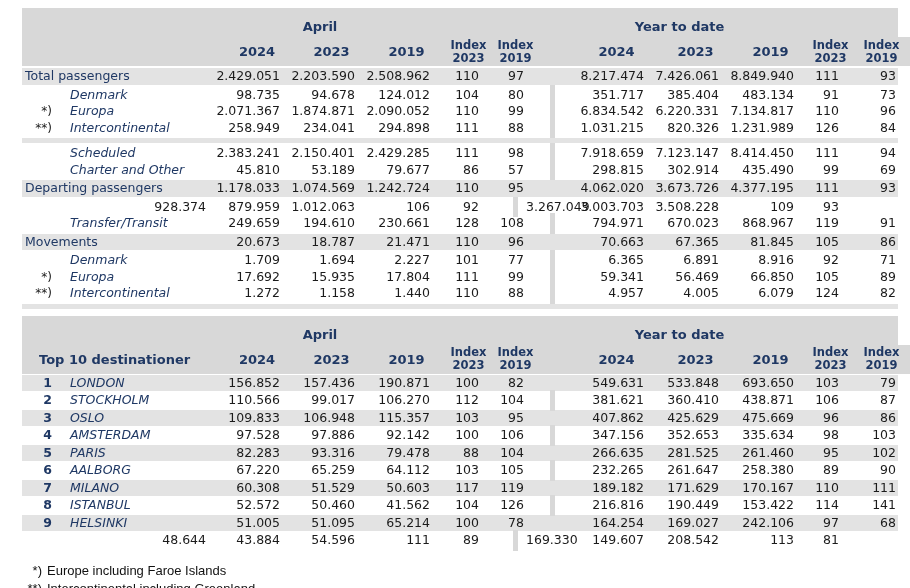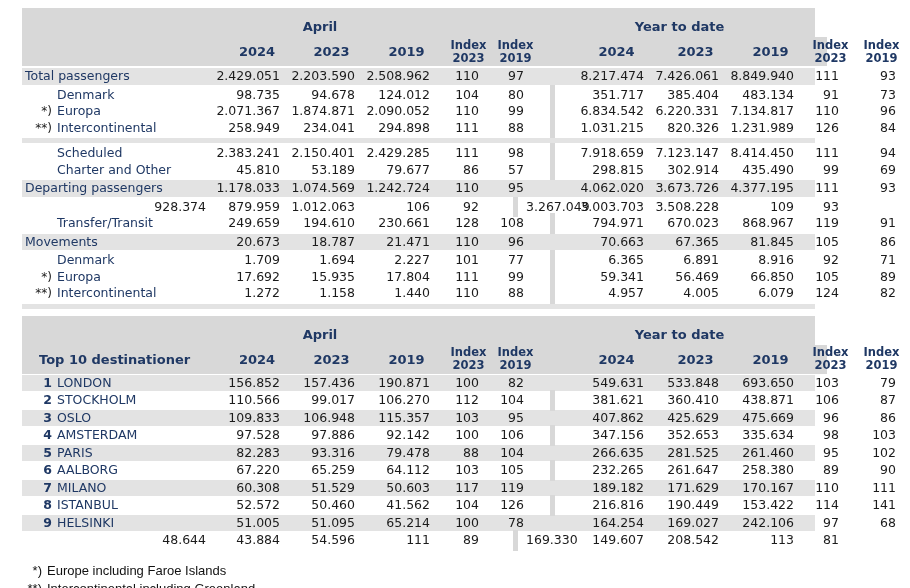--- a/index.html
+++ b/index.html
@@ -1,18 +1,18 @@
 <!DOCTYPE html>
 <html><head>
 <meta charset="utf-8">
 <style>
   html,body{margin:0;padding:0;background:#ffffff;width:910px;height:588px;overflow:hidden;}
   body{font-family:"DejaVu Sans","Liberation Sans",sans-serif;color:#1b1b1b;}
   .page{padding:8px 0 0 22px;}
-  .grid{display:grid;grid-template-columns:186px 74px 75px 75px 49px 45px 37px 83px 75px 75px 45px 57px;width:793px;}
+  .grid{display:grid;grid-template-columns:186px 74px 75px 75px 49px 45px 37px 83px 75px 75px 45px 57px;width:876px;}
   
   .hrow1{background:#d8d8d8;height:29px;}
   .hrow1 .group{display:flex;align-items:flex-end;justify-content:center;padding-bottom:3px;
                 font-weight:bold;font-size:13px;color:#1f3864;}
   .g-april{grid-column:2/5;}
   .g-aprgap{grid-column:5/8;}
   .g-ytd{grid-column:8/11;}
   .g-last{grid-column:11/13;}
   .hrow2{background:#d8d8d8;height:29px;padding-left:12px;}
   .hrow2 .cell{display:flex;align-items:center;justify-content:center;}
@@ -22,21 +22,21 @@
   
   .row{height:16.5px;line-height:16.5px;font-size:12.5px;}
   .r-band{background:#e3e3e3;margin:2px 0;font-weight:normal;}
   .r-sub{background:#ffffff;}
   .r-div{height:5px;background:#e3e3e3;margin:2px 0;}
   .c-num{text-align:right;padding-right:2px;color:#1b1b1b;white-space:nowrap;}
   .c-label{display:flex;white-space:nowrap;overflow:hidden;}
   .band-label{color:#1f3864;padding-left:3px;}
   .marker{flex:0 0 30px;text-align:right;color:#1b1b1b;font-size:12px;}
   .rank{flex:0 0 30px;text-align:right;color:#1f3864;font-weight:bold;}
-  .ltext{margin-left:5px;color:#1f3864;}
+  .ltext{margin-left:18px;color:#1f3864;font-style:italic;}
   .c-sep{position:relative;}
   .r-sub .c-sep::after,.t10-white .c-sep::after{
      content:"";position:absolute;right:8px;top:-2px;bottom:-2px;width:5px;background:#d8d8d8;}
   
   .t10-gray{background:#e3e3e3;margin:1px 0;}
   .t10-white{background:#ffffff;}
   .tbl2{margin-top:7px;}
   
   .fnotes{margin-top:13px;font-family:"Liberation Sans","DejaVu Sans",sans-serif;font-size:13px;color:#111111;}
   .fnote{display:flex;line-height:18px;}

